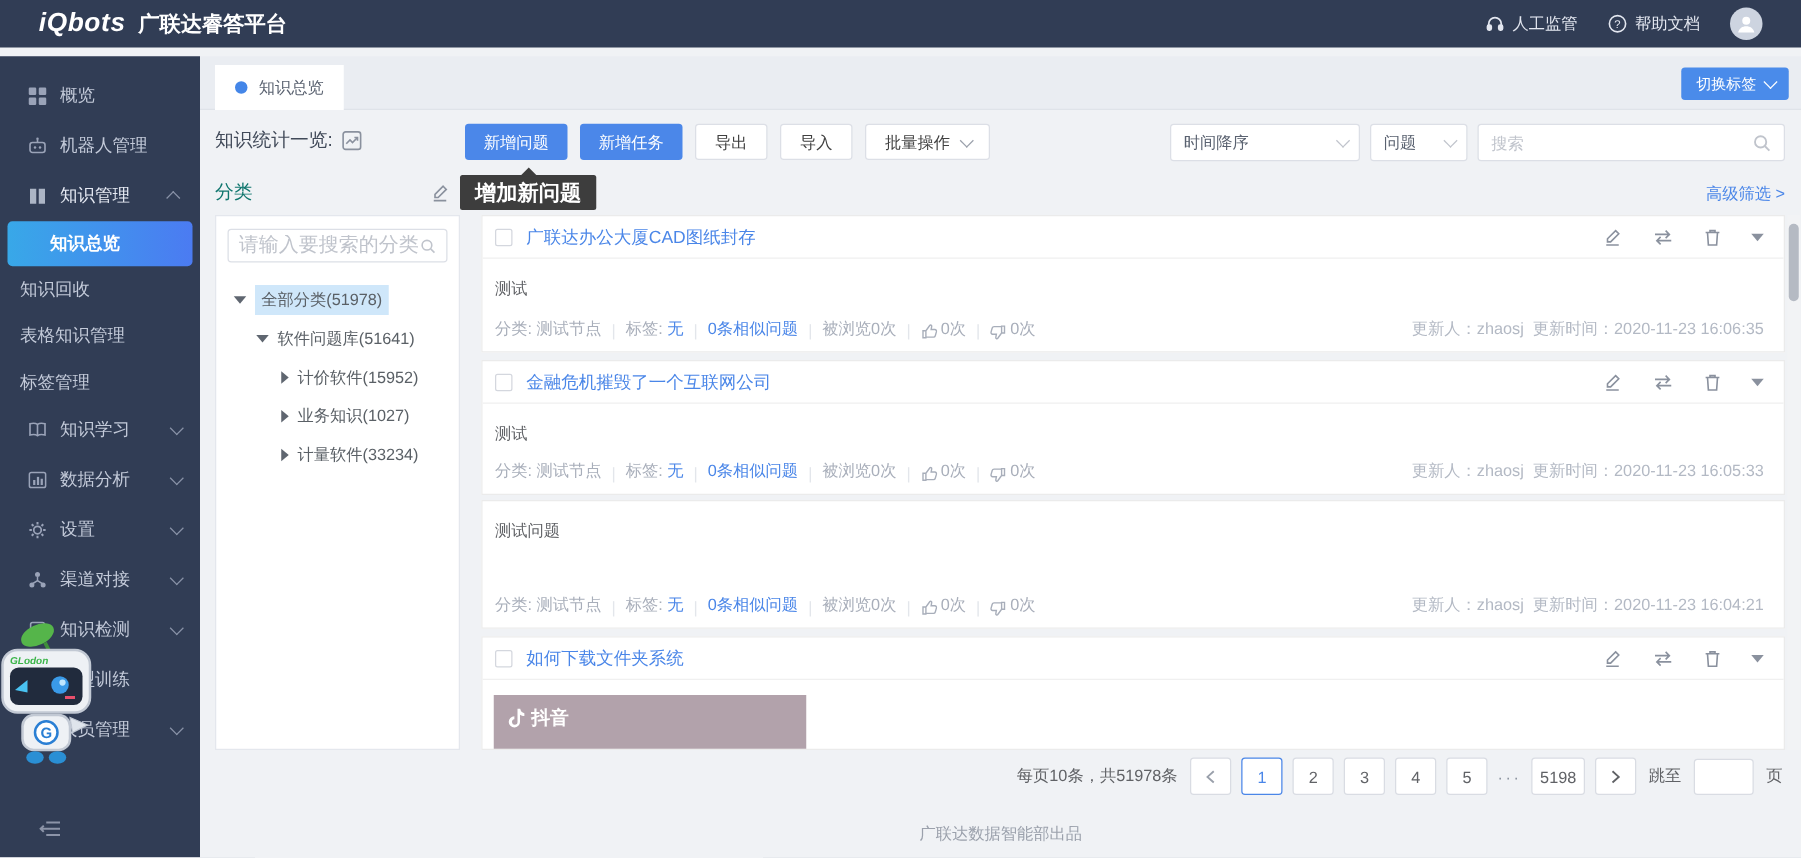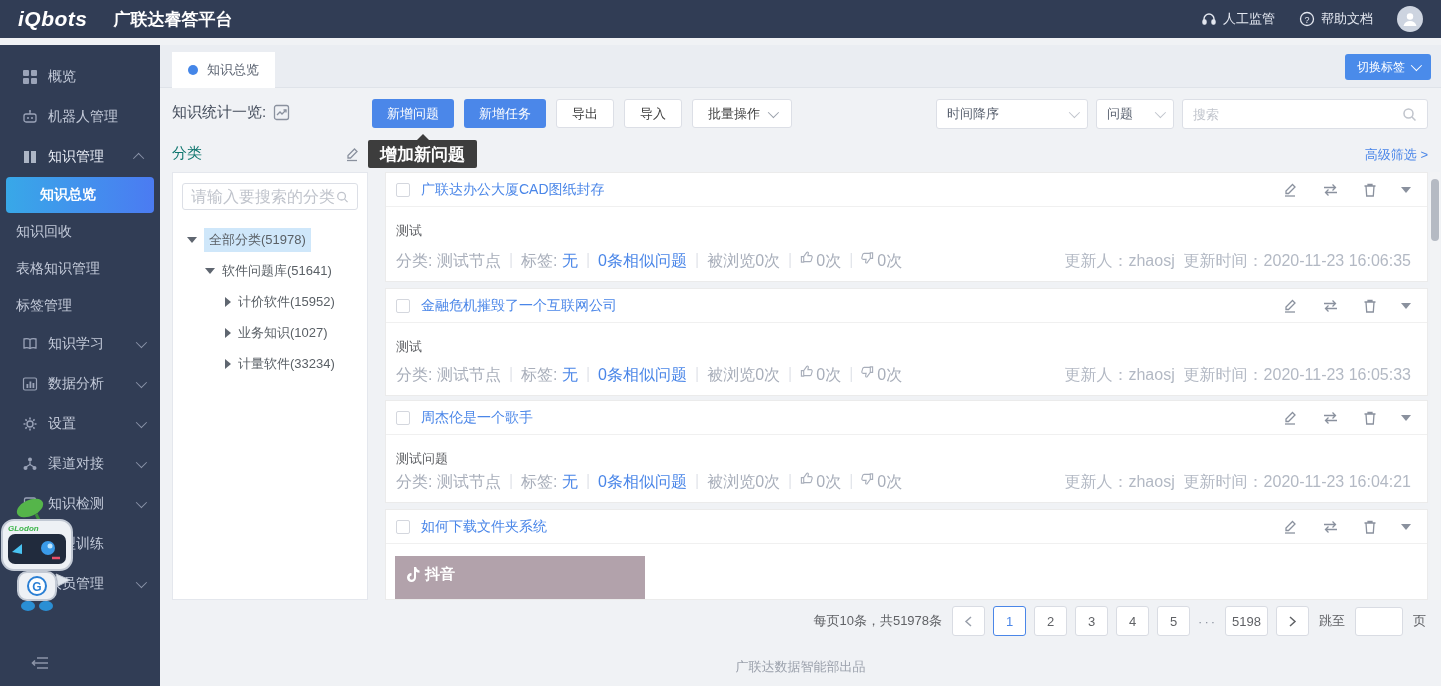--- a/index.html
+++ b/index.html
@@ -2,21 +2,21 @@
 <html><head>
 <meta charset="utf-8">
 <style>
   * { box-sizing: border-box; margin: 0; padding: 0; }
   html,body { background:#dfe3e8; }
   .stage{position:relative;width:1441px;height:686px;background:#f0f2f5;overflow:hidden;
          font-family:"Liberation Sans","DejaVu Sans",sans-serif;}
 
   
   .topbar{position:absolute;left:0;top:0;width:100%;height:38px;background:#313d55;
-          display:flex;align-items:center;padding:0 18px;color:#fff;gap:16px;}
+          display:flex;align-items:center;padding:0 31px;color:#fff;}
   .logo{font-style:italic;font-weight:bold;font-size:21px;letter-spacing:.5px;}
   .brand{font-weight:bold;font-size:17px;margin-left:10px;}
   .top-right{margin-left:auto;display:flex;align-items:center;gap:24px;font-size:13px;color:#e3e7f0;}
   .top-link{display:flex;align-items:center;gap:6px;cursor:pointer;}
   .avatar{width:26px;height:26px;border-radius:50%;background:#cdd4e0;display:flex;align-items:center;justify-content:center;}
 
   
   .sidebar{position:absolute;left:0;top:45px;width:160px;height:641px;background:#313d55;
            color:#c3cad9;font-size:14px;padding-top:12px;}
   .side-item{display:flex;align-items:center;height:40px;padding:0 16px 0 22px;cursor:pointer;}
@@ -82,21 +82,21 @@
 
   
   .card{position:absolute;left:385px;width:1043px;background:#fff;border:1px solid #ebebeb;overflow:hidden;}
   .card-head{height:34px;border-bottom:1px solid #f0f0f0;display:flex;align-items:center;gap:11px;padding:0 16px 0 10px;}
   .checkbox{width:14px;height:14px;border:1px solid #d4d7de;border-radius:2px;background:#fff;cursor:pointer;flex:0 0 14px;}
   .card-title{color:#4a86e8;font-size:14px;cursor:pointer;}
   .card-actions{margin-left:auto;display:flex;align-items:center;gap:24px;color:#8a919e;}
   .act{cursor:pointer;display:flex;align-items:center;}
   .caret-solid{width:0;height:0;border-left:5px solid transparent;border-right:5px solid transparent;border-top:6px solid #8a919e;}
   .card-body{padding:15px 10px 0;font-size:13px;color:#606266;}
-  .card-foot{position:absolute;left:10px;right:16px;bottom:9px;display:flex;align-items:flex-start;font-size:16px;color:#a8aeba;white-space:nowrap;}
+  .card-foot{position:absolute;left:10px;right:16px;bottom:9px;display:flex;align-items:flex-end;font-size:13px;color:#a8aeba;white-space:nowrap;}
   .sep{color:#e3e6eb;margin:0 8px;}
   .blue{color:#4a86e8;cursor:pointer;}
   .meta{margin-left:auto;color:#b3b9c4;}
   .thumb{color:#a8aeba;margin-right:3px;}
 
   
   .douyin{margin:12px 0 0 9px;width:250px;height:62px;background:#b2a2ab;color:#fff;padding:9px 10px;position:relative;}
   .dy-row{display:flex;align-items:center;gap:5px;font-size:15px;font-weight:bold;}
   .dy-acc{position:absolute;left:10px;bottom:6px;font-size:9px;color:#f3eef1;}
 
@@ -476,46 +476,20 @@
           <path d="M12.5 8H10V2h2.5zM10 2.5H3.5c-.8 0-1.4.5-1.6 1.2l-1 3.5c-.2.8.4 1.8 1.3 1.8H5.5L5 11.7c-.2 1 1 1.7 1.7.8L10 8z"></path>
         </svg>
       <span>0次</span>
       <span class="meta">
         <span>更新人：</span><span>zhaosj</span>&nbsp;&nbsp;<span>更新时间：</span><span>2020-11-23 16:05:33</span>
       </span>
     </div>
   </div>
 
   <div class="card" style="top:400px;height:103px;">
-    <div class="card-head">
-      <span class="checkbox"></span>
-      <span class="card-title">周杰伦是一个歌手</span>
-      <span class="card-actions">
-        <span class="act">
-            <svg width="16" height="16" viewBox="0 0 16 16" fill="none" stroke="#8a919e" stroke-width="1.3">
-              <path d="M10.5 2.5 13 5 6.5 11.5H4V9z"></path>
-              <path d="M3 14h10"></path>
-            </svg>
-          </span>
-        <span class="act">
-            <svg width="17" height="14" viewBox="0 0 17 14" fill="none" stroke="#8a919e" stroke-width="1.3">
-              <path d="M2 4.5h11M10.5 1.5l3 3-3 3"></path>
-              <path d="M15 9.5H4M6.5 6.5l-3 3 3 3"></path>
-            </svg>
-          </span>
-        <span class="act">
-            <svg width="14" height="16" viewBox="0 0 14 16" fill="none" stroke="#8a919e" stroke-width="1.3">
-              <path d="M1.5 4h11M5 4V2.5h4V4M3 4l.7 10h6.6L11 4"></path>
-            </svg>
-          </span>
-        <span class="act">
-            <span class="caret-solid"></span>
-          </span>
-      </span>
-    </div>
     <div class="card-body">测试问题</div>
     <div class="card-foot">
       <span>分类: 测试节点</span><span class="sep">|</span>
       <span>标签:</span>&nbsp;<span class="blue">无</span><span class="sep">|</span>
       <span class="blue">0条相似问题</span><span class="sep">|</span>
       <span>被浏览0次</span><span class="sep">|</span>
       <svg class="thumb" width="13" height="13" viewBox="0 0 14 14" fill="none" stroke="#a8aeba" stroke-width="1.2">
           <path d="M1.5 6h2.5v6H1.5zM4 11.5h6.5c.8 0 1.4-.5 1.6-1.2l1-3.5c.2-.8-.4-1.8-1.3-1.8H8.5l.5-2.7C9.2 1.4 8 .6 7.3 1.5L4 6z"></path>
         </svg>
       <span>0次</span><span class="sep">|</span>

